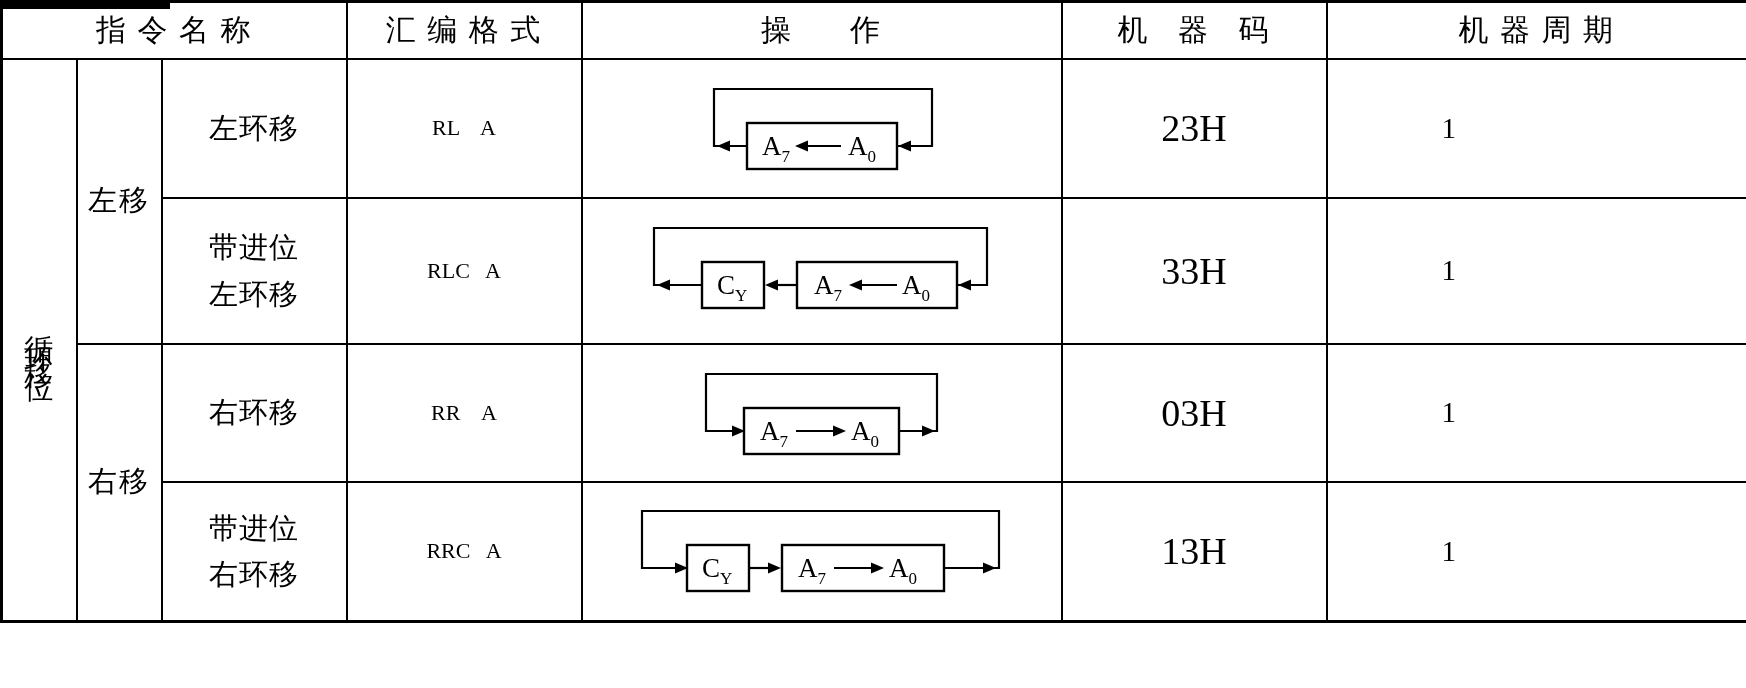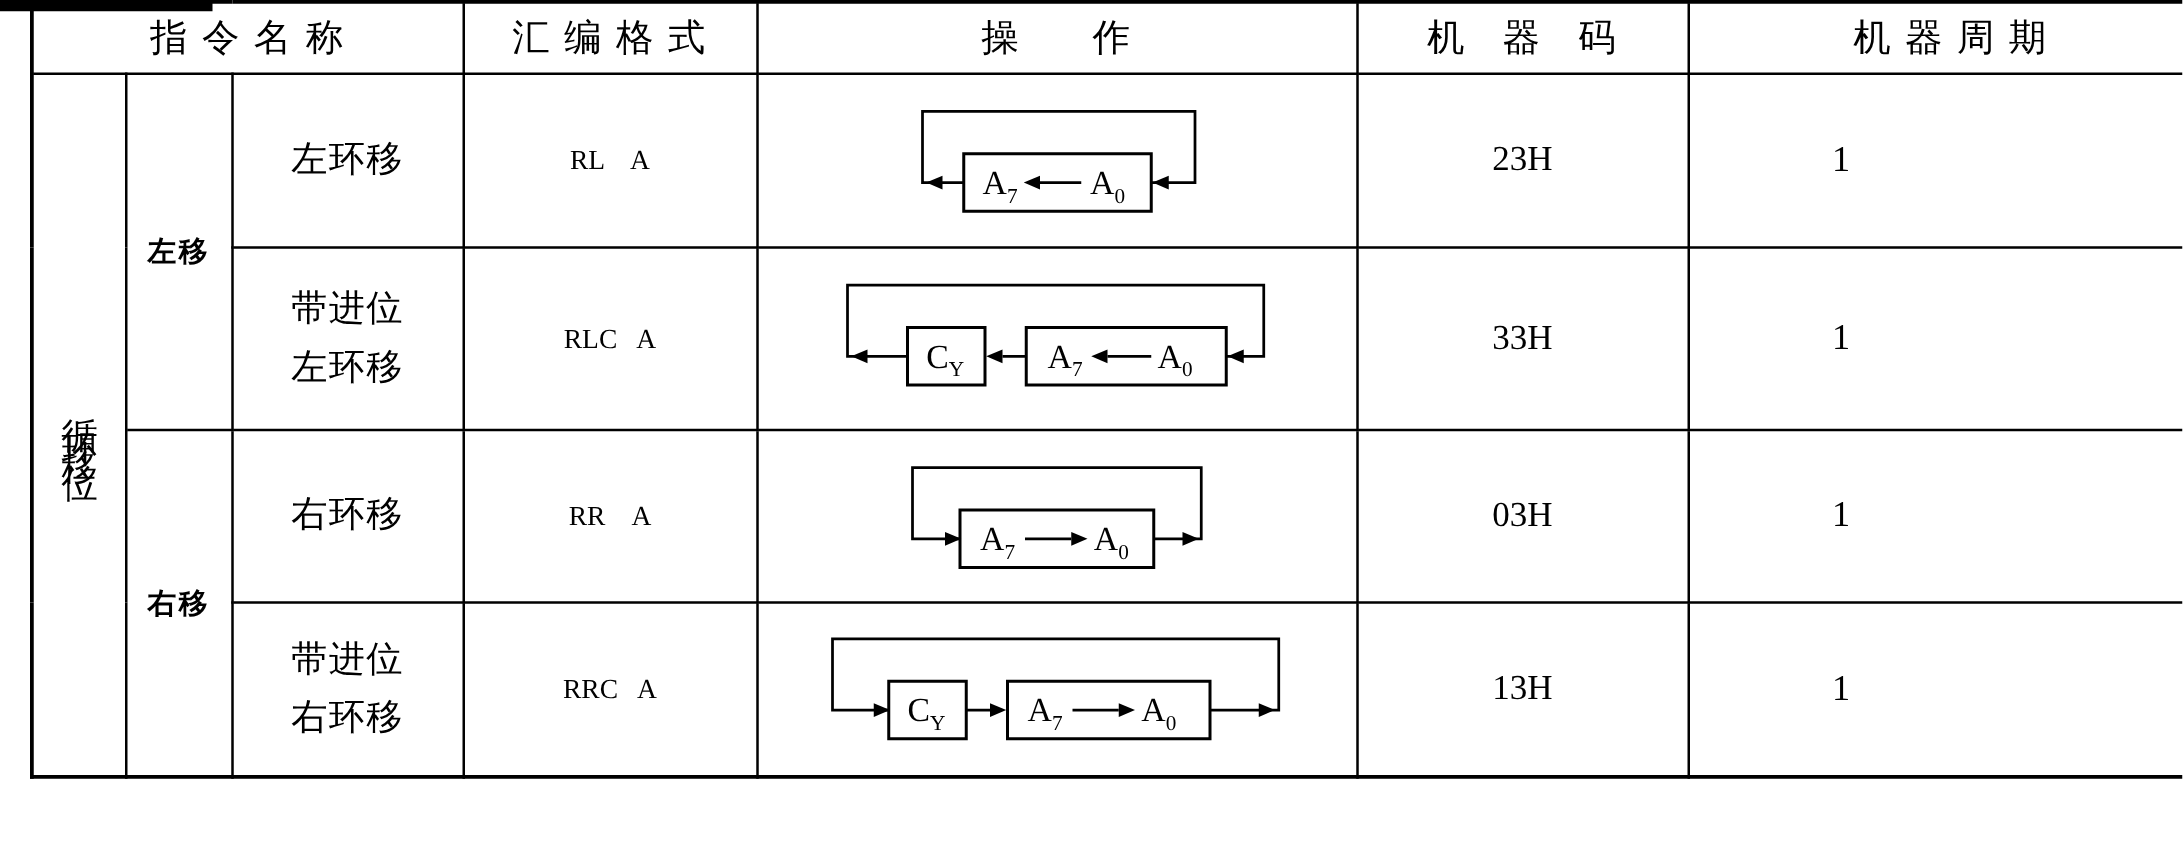--- a/index.html
+++ b/index.html
@@ -5,21 +5,20 @@
   * { box-sizing: border-box; }
   html,body { margin:0; padding:0; background:#ffffff; }
   .sheet {
     position: relative;
     width: 1746px;
     height: 688px;
     background: #ffffff;
     overflow: hidden;
     color: #000;
     font-family: "Liberation Serif", "DejaVu Serif", serif;
-    padding-left: 24px;
   }
   .artifact-bar {
     position: absolute;
     top: 0; left: 0;
     width: 170px; height: 9px;
     background: #000;
   }
   table.insn {
     border-collapse: collapse;
     table-layout: fixed;
@@ -42,24 +41,24 @@
   }
   .vcell { }
   .vtext {
     writing-mode: vertical-rl;
     text-orientation: upright;
     letter-spacing: 13px;
     font-size: 29px;
     margin: 0 auto;
     display: inline-block;
   }
-  .subgroup { font-size: 23px; letter-spacing: 2px; font-weight: bold; }
+  .subgroup { font-size: 29px; letter-spacing: 2px; }
   .name { font-size: 29px; line-height: 1.6; letter-spacing: 1px; font-family: Liberation Serif, serif; }
   .asm { font-size: 22px; white-space: pre; }
-  .code { font-size: 28px; }
+  .code { font-size: 38px; }
   .cycle { font-size: 29px; }
   .cycle .shift-left { position: relative; left: -88px; }
   .op { padding: 0; }
   .op-svg { display: block; margin: 0 auto; }
   .wire { fill: none; stroke: #000; stroke-width: 2.2; }
   .dbox { fill: #ffffff; stroke: #000; stroke-width: 2.4; }
   .ah polygon { fill: #000; stroke: none; }
   .op-svg text {
     font-family: "Liberation Serif", "DejaVu Serif", serif;
     font-size: 27px;

